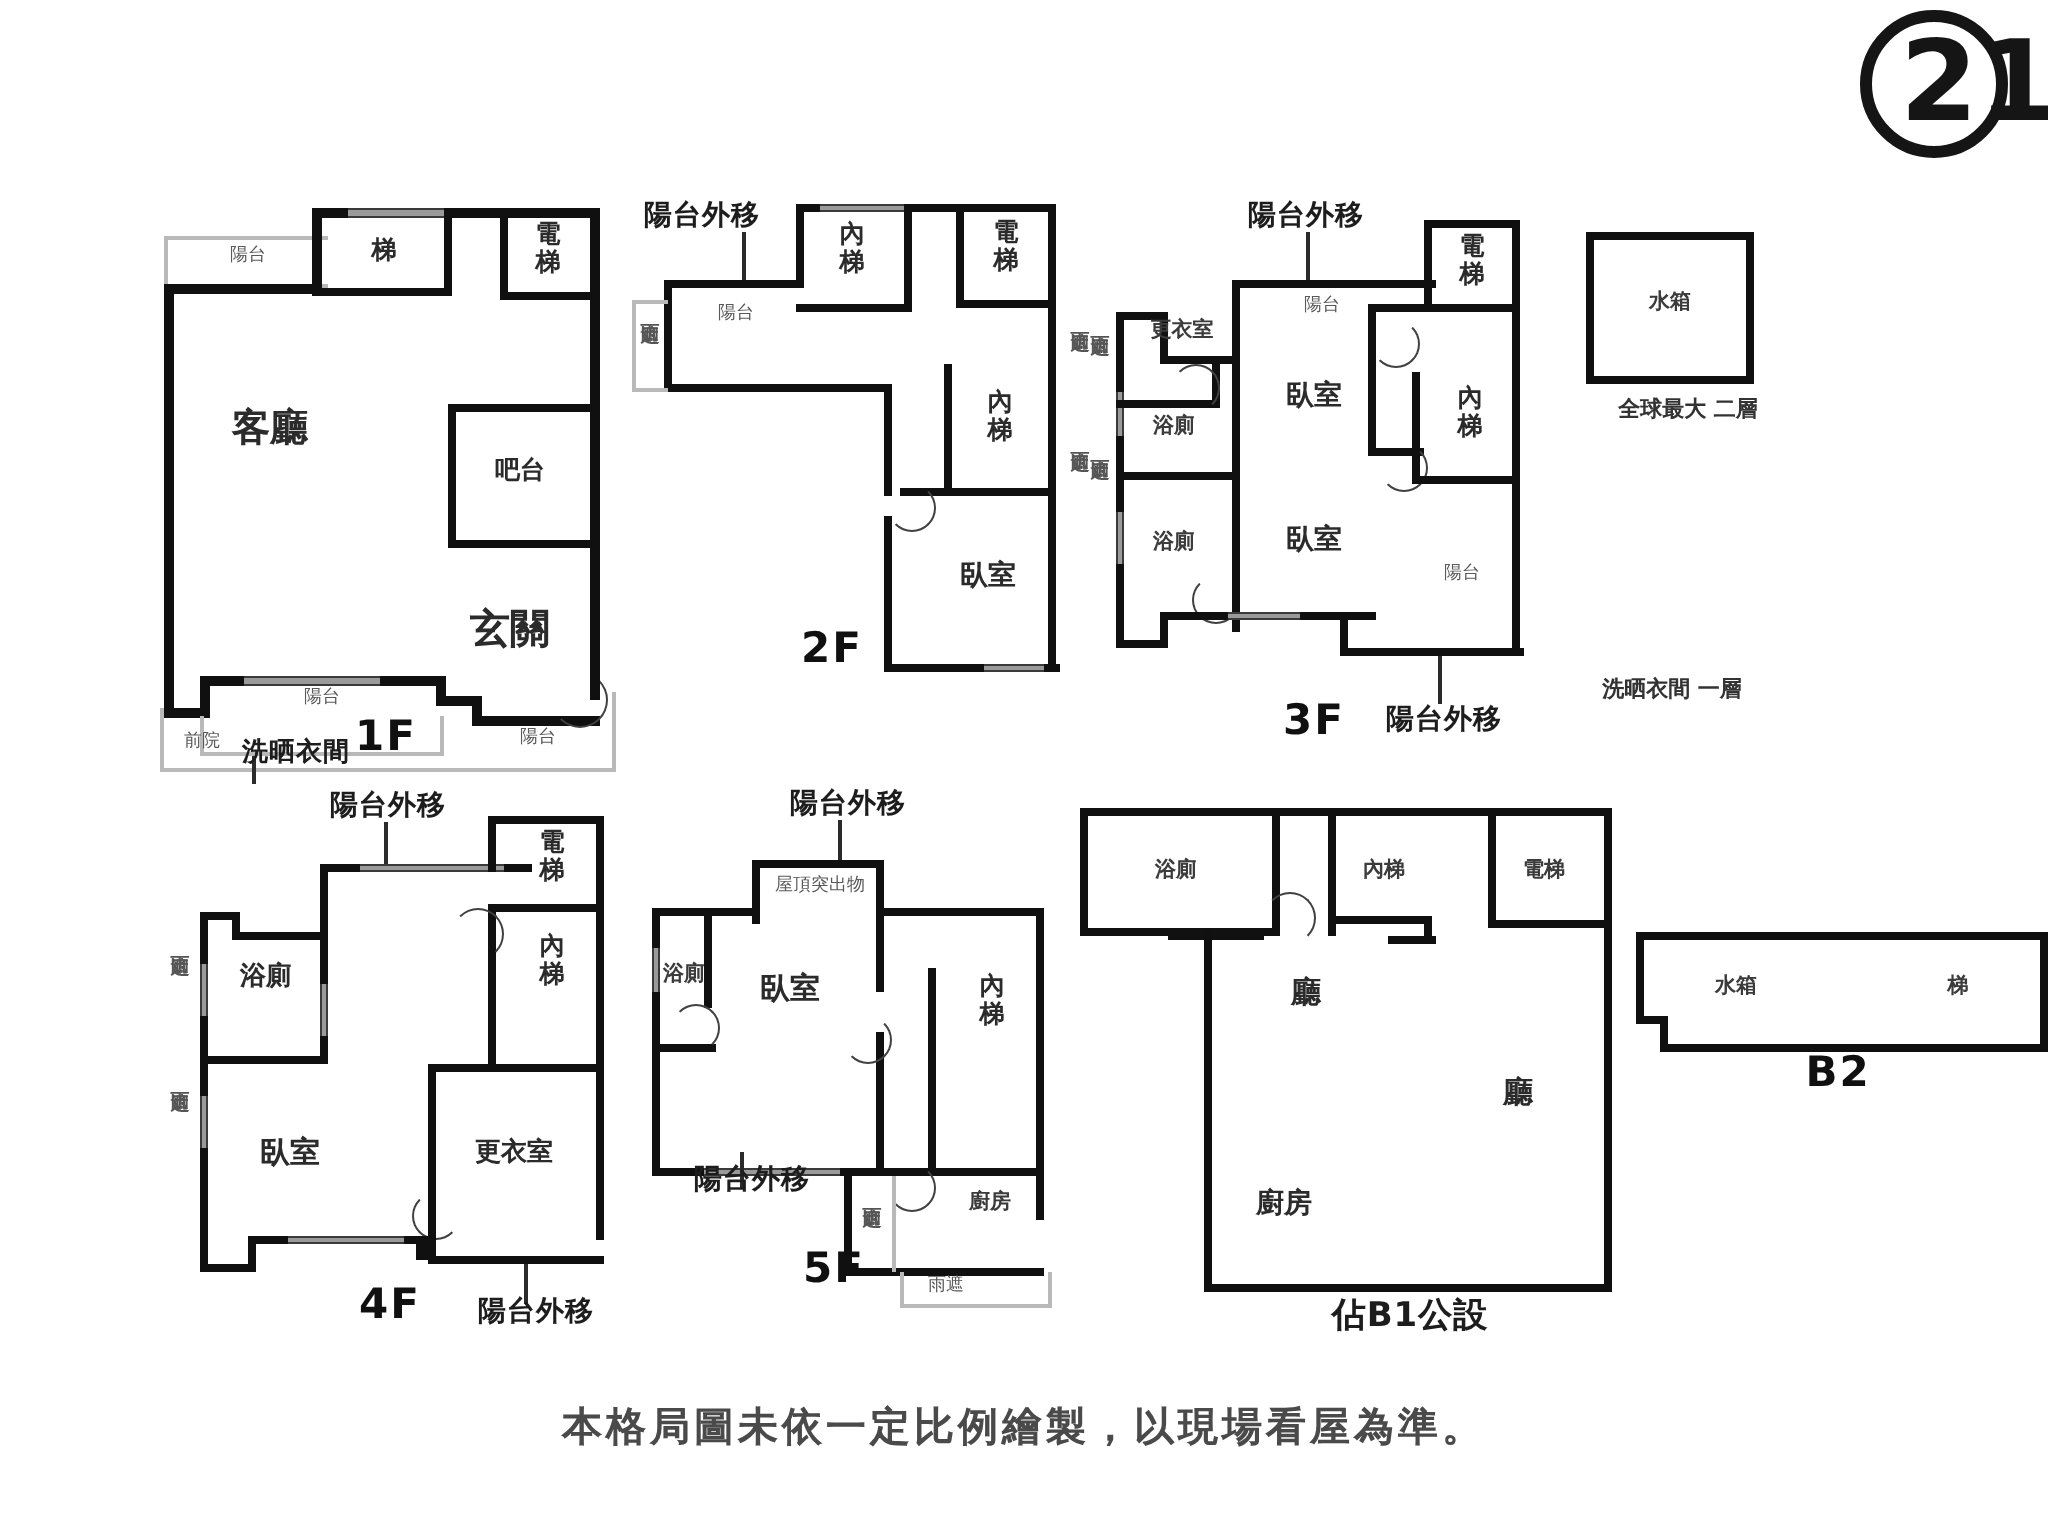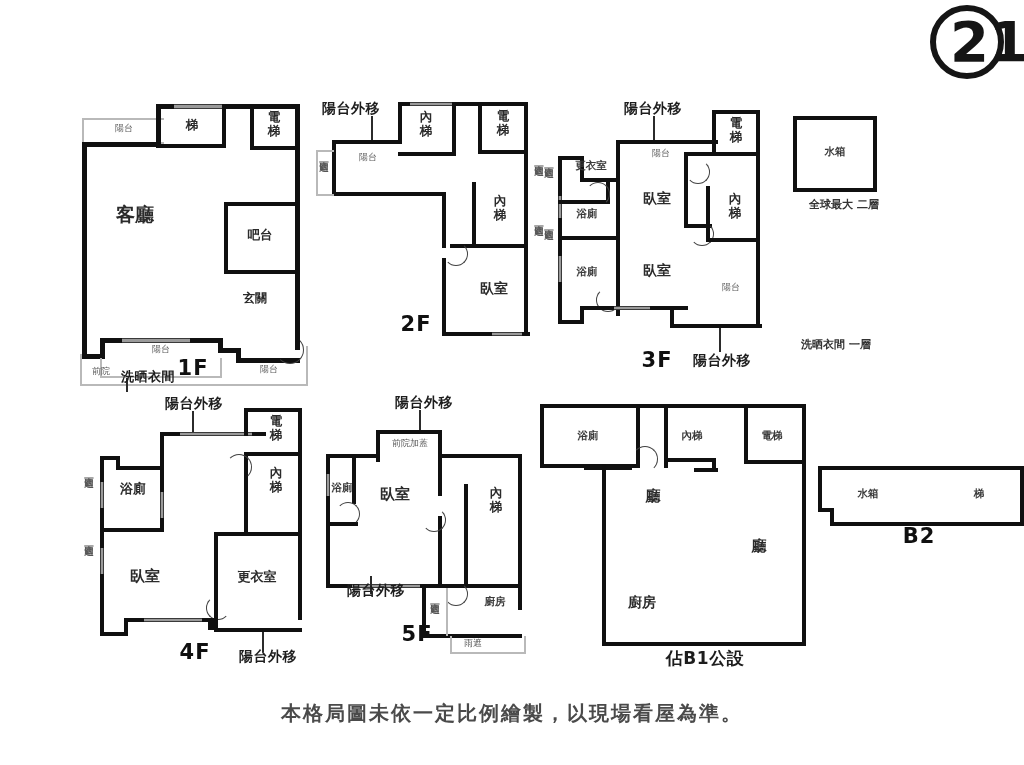--- a/index.html
+++ b/index.html
@@ -216,21 +216,21 @@
     <div class="w" style="left:170px;top:50px;  width:50px; height:4px;"></div>
     <div class="lbl stack" style="left:186px; top:14px;">電梯</div>
 
     <div class="w" style="left:144px;top:106px; width:4px;  height:72px;"></div>
     <div class="w" style="left:144px;top:106px; width:72px; height:4px;"></div>
     <div class="w" style="left:144px;top:174px; width:72px; height:4px;"></div>
     <div class="lbl" style="left:160px; top:132px; width:40px;">吧台</div>
 
     <div class="lbl" style="left:24px; top:108px; width:62px; font-size:19px; line-height:20px;">客廳</div>
 
-    <div class="lbl" style="left:155px; top:196px; width:40px; font-size:12px;">玄關</div>
+    <div class="lbl" style="left:155px; top:212px; width:40px; font-size:20px;">玄關</div>
 
     <div class="w" style="left:2px;  top:258px; width:22px; height:5px;"></div>
     <div class="w" style="left:20px; top:242px; width:5px;  height:21px;"></div>
     <div class="w" style="left:20px; top:242px; width:122px;height:5px;"></div>
     <div class="win" style="left:42px; top:242px; width:68px; height:5px;"></div>
     <div class="w" style="left:138px;top:242px; width:5px;  height:14px;"></div>
     <div class="w" style="left:138px;top:252px; width:22px; height:5px;"></div>
     <div class="w" style="left:156px;top:252px; width:5px;  height:14px;"></div>
     <div class="w" style="left:156px;top:262px; width:64px; height:5px;"></div>
     <div class="door q-tr" style="left:196px; top:240px; width:26px; height:26px;"></div>
@@ -423,21 +423,21 @@
   <div class="lbl callout" style="position:absolute; left:222px; top:562px; width:92px;">陽台外移</div>
 
   <div class="lbl callout" style="position:absolute; left:378px; top:308px; width:92px;">陽台外移</div>
   <div class="leader" style="position:absolute; left:419px; top:322px; height:20px;"></div>
 
   <div class="unit" style="left:322px; top:308px; width:215px; height:250px;">
 
     <div class="w" style="left:54px; top:34px;  width:4px;  height:32px;"></div>
     <div class="w" style="left:54px; top:34px;  width:66px; height:4px;"></div>
     <div class="w" style="left:116px;top:34px;  width:4px;  height:66px;"></div>
-    <div class="lbl tiny" style="left:58px; top:42px; width:60px;">前院加蓋</div>
+    <div class="lbl tiny" style="left:58px; top:42px; width:60px;">屋頂突出物</div>
 
     <div class="w" style="left:4px;  top:58px;  width:4px;  height:134px;"></div>
     <div class="w" style="left:4px;  top:58px;  width:54px; height:4px;"></div>
     <div class="win v" style="left:4px; top:78px; width:4px; height:22px;"></div>
     <div class="lbl small" style="left:8px; top:84px; width:24px; line-height:14px;">浴廁</div>
     <div class="w" style="left:30px; top:58px;  width:4px;  height:50px;"></div>
     <div class="w" style="left:4px;  top:126px; width:32px; height:4px;"></div>
     <div class="door q-br" style="left:14px; top:106px; width:22px; height:22px;"></div>
 
     <div class="lbl" style="left:52px; top:92px; width:42px; font-size:15px;">臥室</div>

